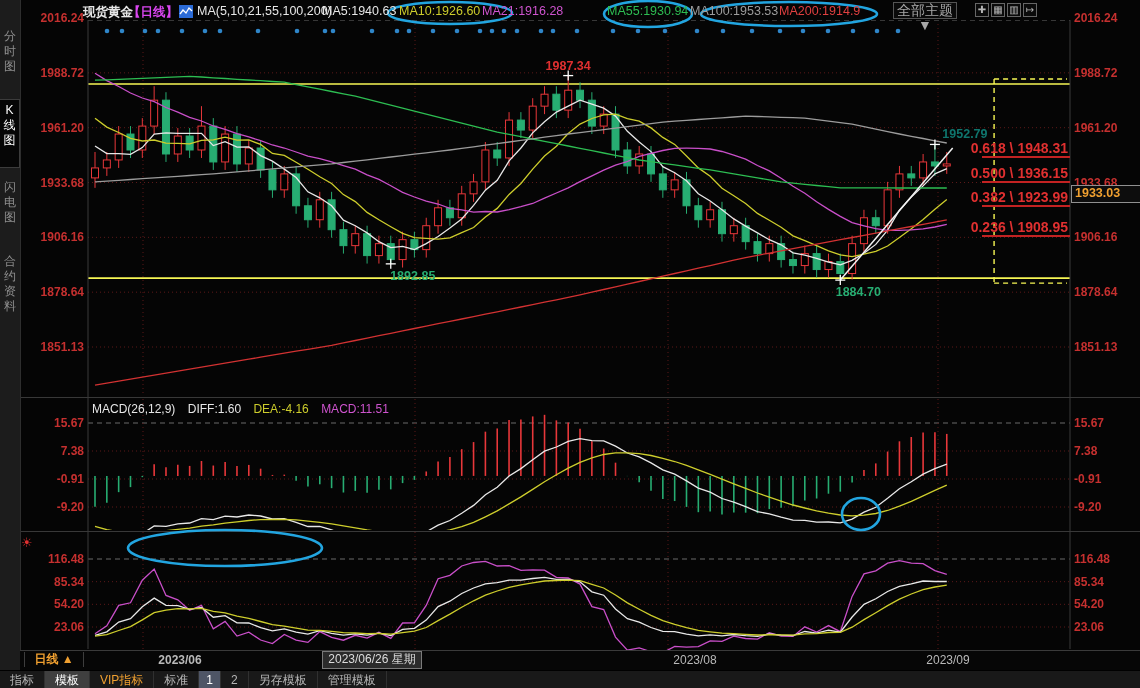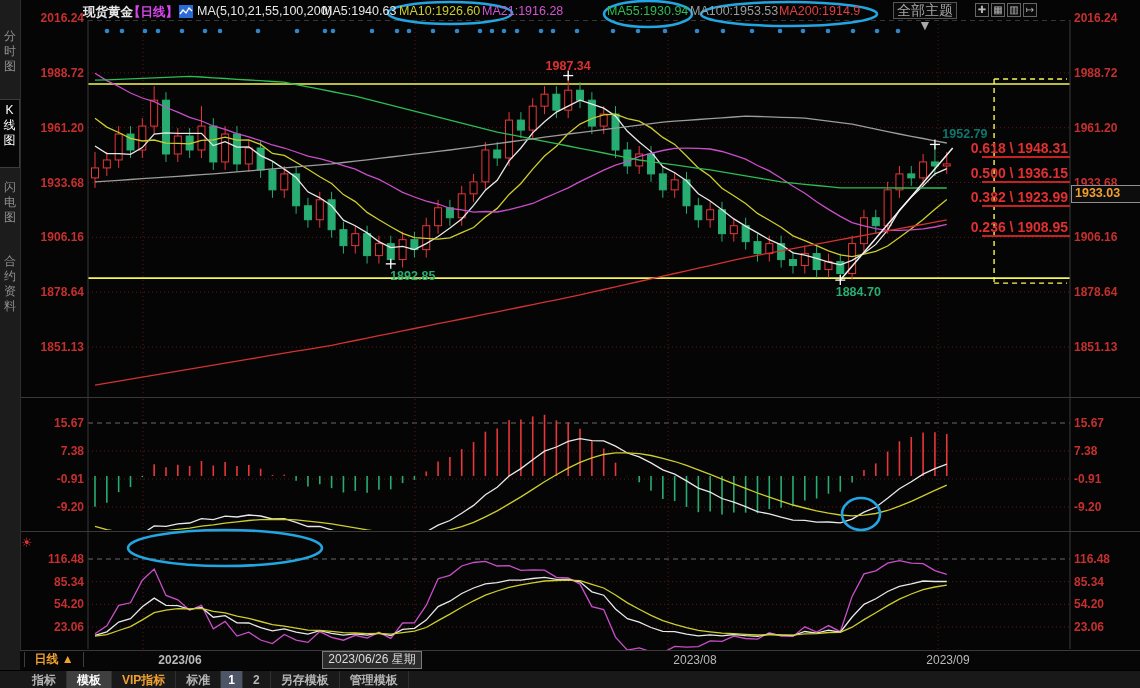--- a/index.html
+++ b/index.html
@@ -35,21 +35,21 @@
   
   #timebar{position:absolute;left:20px;top:650px;width:1120px;height:19px;background:#060606;
            border-top:1px solid #3a3a3a;border-bottom:1px solid #3a3a3a;font-size:12px;color:#b9b9b9;}
   #period-box{position:absolute;left:4px;top:1px;width:58px;height:15px;border:1px solid #3d3d3d;border-top:none;border-bottom:none;
               color:#f0a030;font-weight:700;text-align:center;line-height:15px;cursor:pointer;}
   .month{position:absolute;top:2px;transform:translateX(-50%);}
   #date-box{position:absolute;left:302px;top:0px;width:98px;height:16px;background:#2b2b2b;border:1px solid #7a7a7a;
             color:#dcdcdc;text-align:center;line-height:15px;cursor:pointer;}
   
   #toolbar{position:absolute;left:0;top:670px;width:1140px;height:18px;background:#191919;border-top:1px solid #000;
-           display:flex;align-items:stretch;font-size:12px;color:#b5b5b5;padding-left:22px;box-sizing:border-box;font-weight:bold;}
+           display:flex;align-items:stretch;font-size:12px;color:#b5b5b5;box-sizing:border-box;}
   .tool-item{padding:1px 10px;border-right:1px solid #303030;cursor:pointer;line-height:16px;white-space:nowrap;}
   .tool-item.active{background:#3f3f3f;color:#fff;}
   .tool-item.vip{color:#f0a030;}
   .tool-item.boxed{background:#4e5566;color:#fff;padding:1px 7px;}
   
   #watermark{position:absolute;left:970px;top:639px;font-size:35px;color:#ececec;letter-spacing:1px;z-index:9;pointer-events:none;}
   #alarm{position:absolute;left:21px;top:535px;color:#e03030;font-size:13px;}
   svg{position:absolute;left:0;top:0;}
 </style>
 </head>
@@ -468,20 +468,26 @@
       <div class="fibtxt" style="left: 938px; top: 140.358px;">0.618 \ 1948.31</div>
       <div class="fibline" style="left: 982px; top: 156.358px; width: 88px;"></div>
       <div class="fibtxt" style="left: 938px; top: 164.588px;">0.500 \ 1936.15</div>
       <div class="fibline" style="left: 982px; top: 180.588px; width: 88px;"></div>
       <div class="fibtxt" style="left: 938px; top: 188.818px;">0.382 \ 1923.99</div>
       <div class="fibline" style="left: 982px; top: 204.818px; width: 88px;"></div>
       <div class="fibtxt" style="left: 938px; top: 218.787px;">0.236 \ 1908.95</div>
       <div class="fibline" style="left: 982px; top: 234.787px; width: 88px;"></div>
     </div>
 
+  <div class="ind-head" style="top:402px">
+    <span class="c-white">MACD(26,12,9)</span>
+    <span class="c-white">DIFF:1.60</span>
+    <span class="c-yellowt">DEA:-4.16</span>
+    <span class="c-magenta">MACD:11.51</span>
+  </div>
 
   <div id="alarm">☀</div>
 
   <div id="price-box" style="top: 184.805px;">1933.03</div>
 
   <div id="timebar">
     <div id="period-box">日线 ▲</div>
     <div id="date-box">2023/06/26 星期一</div>
   <div class="month" style="left: 160px; font-weight: bold;">2023/06</div>
       <div class="month" style="left: 675px;">2023/08</div>

